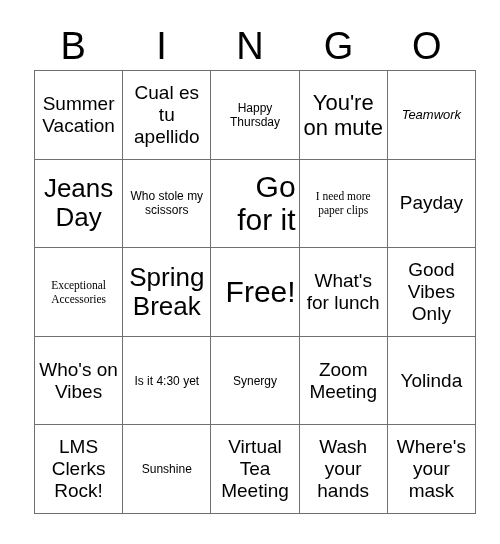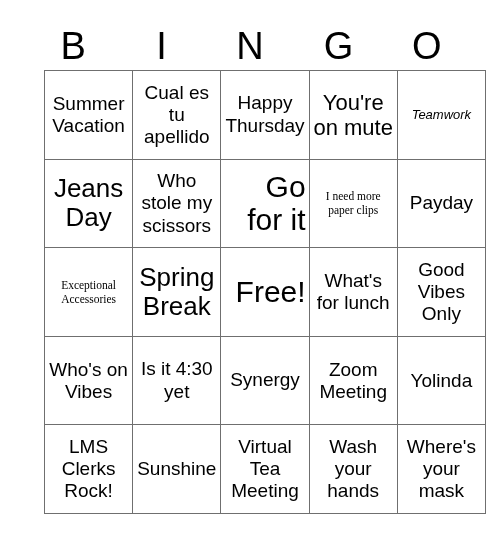--- a/index.html
+++ b/index.html
@@ -38,21 +38,21 @@
     font-size: 38px;
     line-height: 1;
     font-weight: 400;
     letter-spacing: 0;
     color: #000000;
   }
 
   
   #grid {
     position: absolute;
-    left: 44px;
+    left: 34px;
     top: 70px;
     width: 442px;
     height: 444px;
     display: grid;
     grid-template-columns: repeat(5, 1fr);
     grid-template-rows: repeat(5, 1fr);
     border-top: 1px solid #6f6f6f;
     border-left: 1px solid #6f6f6f;
     box-sizing: border-box;
     background: #ffffff;
@@ -75,21 +75,21 @@
     line-height: 1.12;
     word-wrap: break-word;
     hyphens: none;
   }
 
   
   .sz-xxl .cell-text { font-size: 30px; line-height: 1.12; text-align: right; }
   .sz-xl  .cell-text { font-size: 26px; line-height: 1.12; }
   .sz-lg  .cell-text { font-size: 22px; line-height: 1.14; }
   .sz-md  .cell-text { font-size: 19px; line-height: 1.16; }
-  .sz-sm  .cell-text { font-size: 19px; line-height: 1.18; }
+  .sz-sm  .cell-text { font-size: 12px; line-height: 1.18; }
   .sz-xs  .cell-text { font-size: 13px; line-height: 1.20; font-style: italic; }
   .sz-xxs .cell-text { font-size: 11.5px; line-height: 1.22; font-family: Liberation Serif, serif; }
 </style>
 </head>
 <body>
 
 <div id="card">
 
   <div id="header-row">
     <div class="header-letter">

